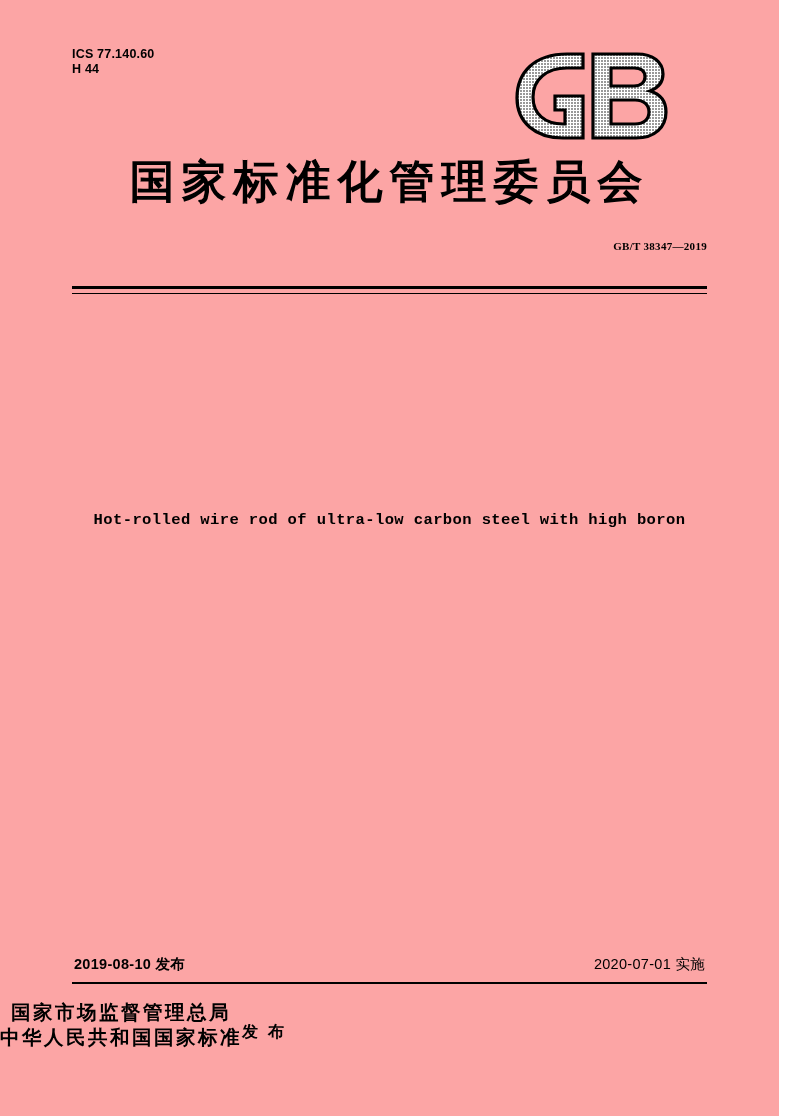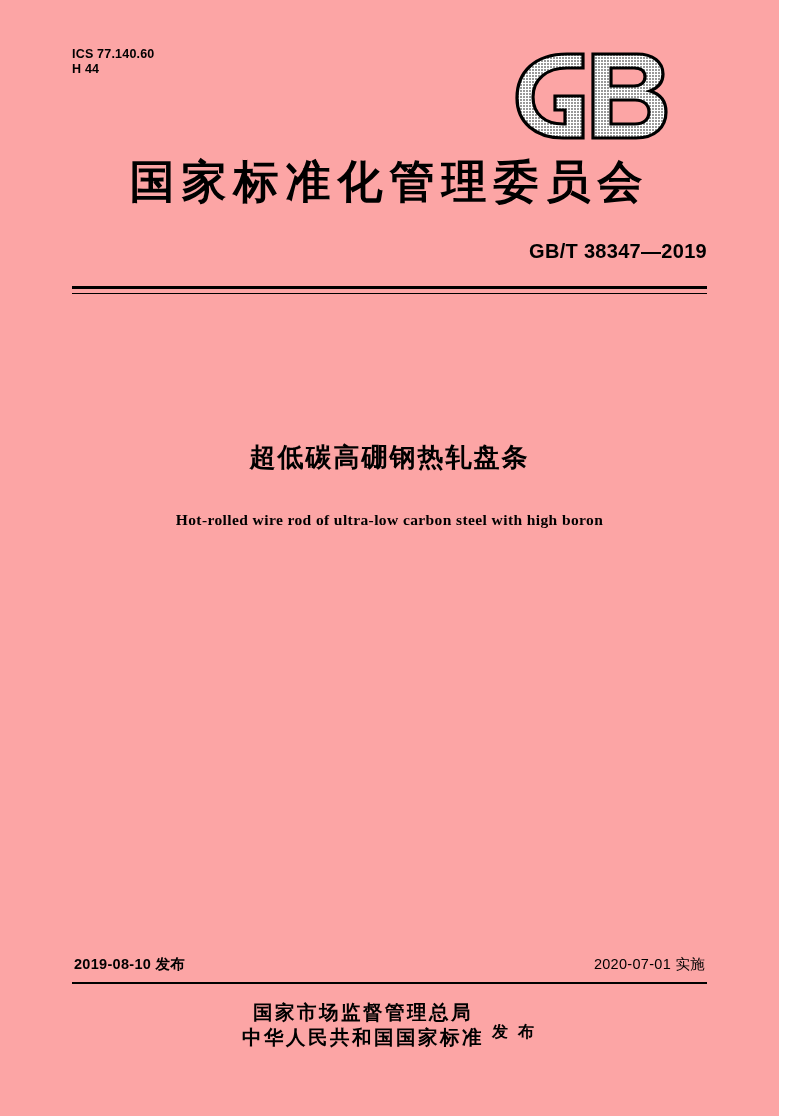--- a/index.html
+++ b/index.html
@@ -54,23 +54,23 @@
     letter-spacing: 7px;
     color: #000;
     white-space: nowrap;
   }
 
   
   .std-number {
     position: absolute;
     right: 72px;
     top: 240px;
-    font-family: Liberation Sans, sans-serif;
-    font-weight: bold;
-    font-size: 20px;
+    font-family: Liberation Serif, serif;
+    font-weight: bold;
+    font-size: 11px;
     letter-spacing: 0.3px;
   }
 
   
   .rule-thick {
     position: absolute;
     left: 72px;
     right: 72px;
     top: 286px;
     height: 3px;
@@ -96,21 +96,21 @@
     font-weight: bold;
     font-size: 26px;
     letter-spacing: 2px;
   }
   .title-en {
     position: absolute;
     left: 0;
     right: 0;
     top: 511px;
     text-align: center;
-    font-family: Liberation Serif, serif;
+    font-family: Liberation Mono, monospace;
     font-weight: bold;
     font-size: 15.5px;
     letter-spacing: 0.4px;
   }
 
   
   .rule-bottom {
     position: absolute;
     left: 72px;
     right: 72px;
@@ -138,23 +138,21 @@
     text-align: right;
   }
 
   
   .publisher {
     position: absolute;
     left: 0;
     right: 0;
     top: 1000px;
     display: flex;
-    justify-content: center;
     align-items: center;
-    gap: 8px;
   }
   .publisher-names {
     font-family: "Liberation Serif", serif;
     font-weight: bold;
     font-size: 19.5px;
     line-height: 25px;
     letter-spacing: 2.5px;
     text-align: center;
   }
   .publisher-action {
@@ -192,21 +190,20 @@
     </svg>
   </div>
 
   <div class="nat-title">国家标准化管理委员会</div>
 
   <div class="std-number">GB/T 38347—2019</div>
 
   <div class="rule-thick"></div>
   <div class="rule-thin"></div>
 
-  <div class="title-cn">超低碳高硼钢热轧盘条</div>
   <div class="title-en">Hot-rolled wire rod of ultra-low carbon steel with high boron</div>
 
   <div class="date-issue">2019-08-10 发布</div>
   <div class="date-effective">2020-07-01 实施</div>
   <div class="rule-bottom"></div>
 
   <div class="publisher">
     <div class="publisher-names">
       <div>国家市场监督管理总局</div>
       <div>中华人民共和国国家标准</div>

